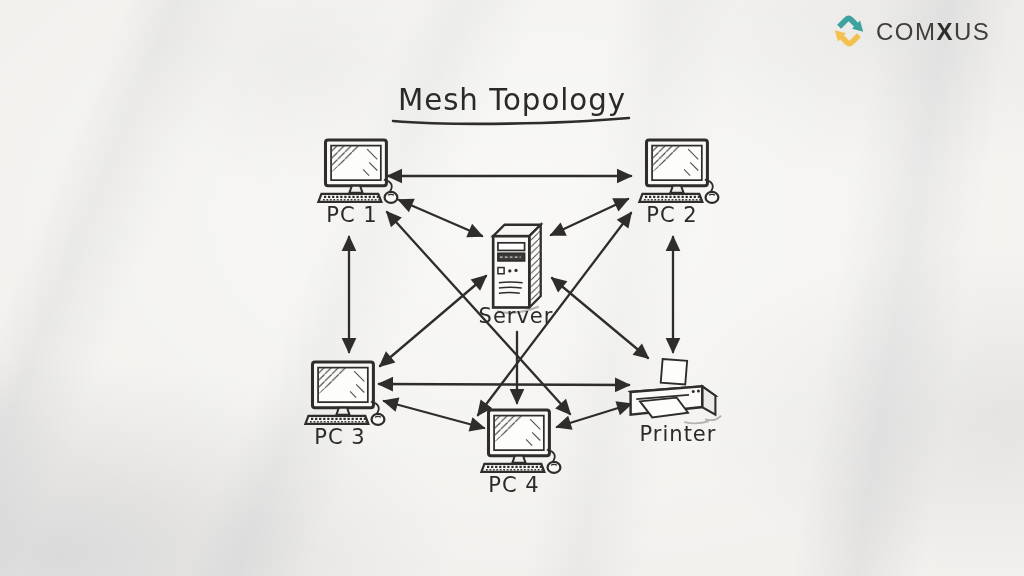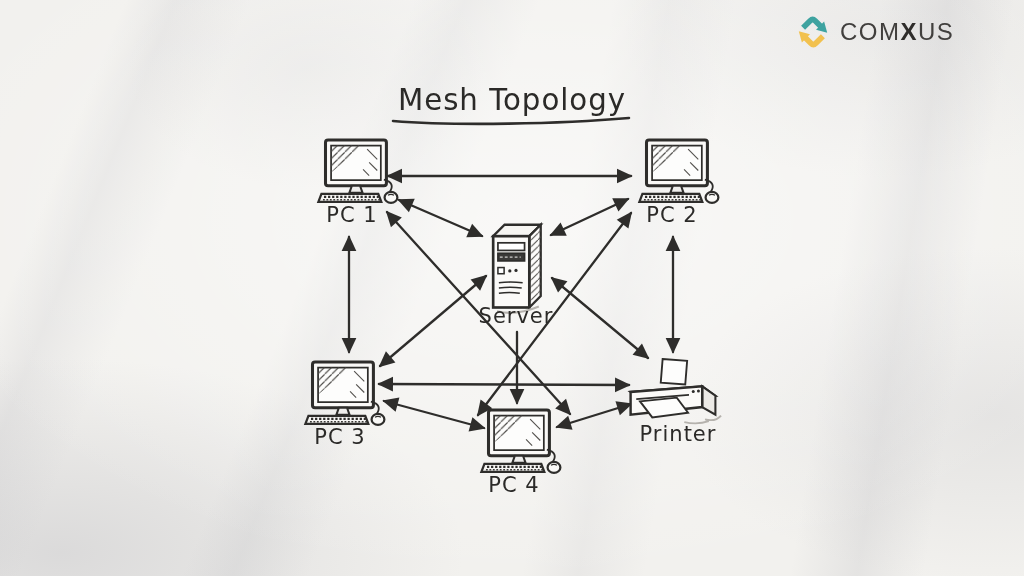--- a/index.html
+++ b/index.html
@@ -17,22 +17,22 @@
                                rgba(166,166,173,0) 79%, rgba(166,166,173,.18) 85%, rgba(166,166,173,0) 91%),
       radial-gradient(620px 300px at 6% 96%, rgba(165,165,172,.30), rgba(165,165,172,0) 65%),
       radial-gradient(520px 280px at 97% 72%, rgba(172,172,178,.20), rgba(172,172,178,0) 60%),
       radial-gradient(430px 240px at 86% 6%,  rgba(178,178,184,.16), rgba(178,178,184,0) 60%),
       radial-gradient(300px 200px at 30% 12%, rgba(175,175,182,.14), rgba(175,175,182,0) 60%),
       radial-gradient(1400px 900px at 50% 50%, rgba(0,0,0,0) 55%, rgba(118,118,124,.13) 100%),
       #f2f1ee;
   }
   .diagram-svg{position:absolute;left:0;top:0;}
   .logo{
-    position:absolute;top:13px;left:795px;height:38px;
-    display:flex;align-items:center;gap:9px;
+    position:absolute;top:13px;left:831px;height:38px;
+    display:flex;align-items:flex-start;gap:9px;
   }
   .logo-text{
     font-size:24px;letter-spacing:1.5px;color:#413f3d;
     font-family:"Liberation Sans","DejaVu Sans",sans-serif;
     white-space:nowrap;line-height:38px;
   }
   .logo-text .bold-x{font-weight:bold;color:#2f2d2b;}
   .diagram-title{
     font-size:31px;fill:#2b2a28;letter-spacing:1px;
     font-family:"DejaVu Sans",sans-serif;

